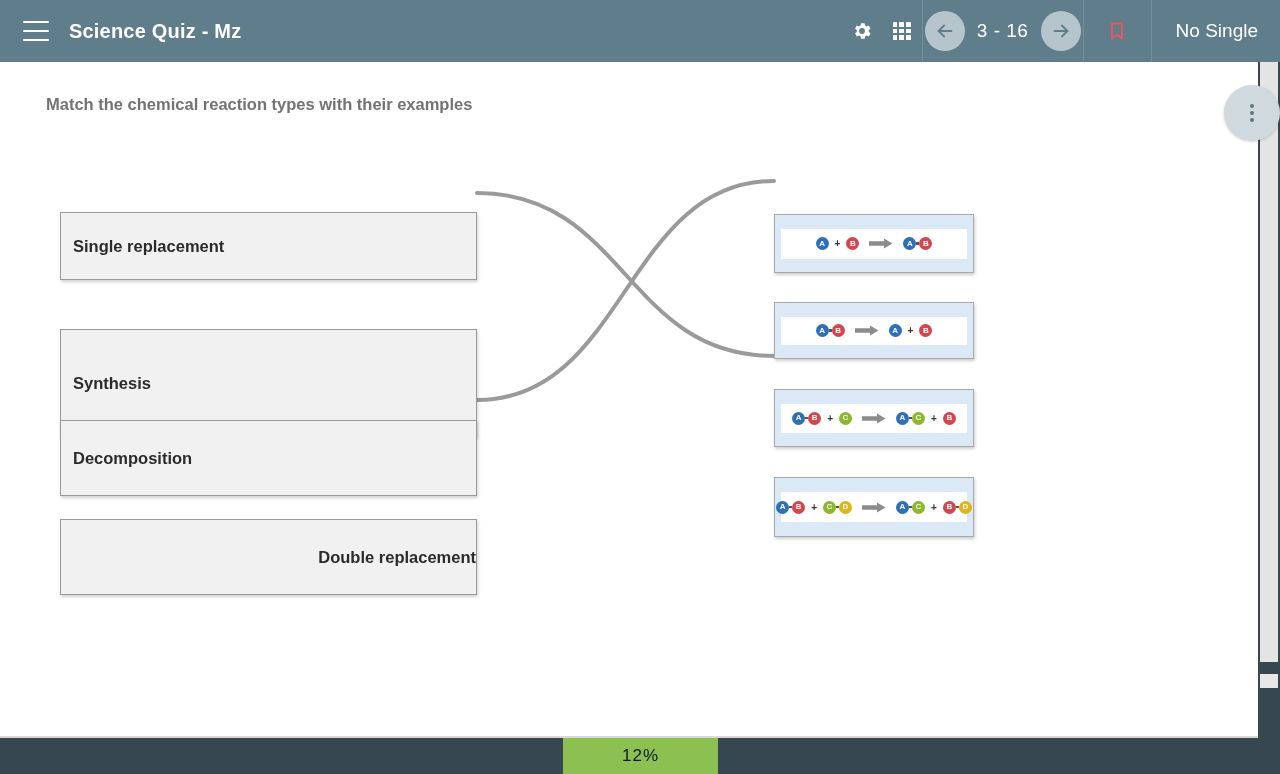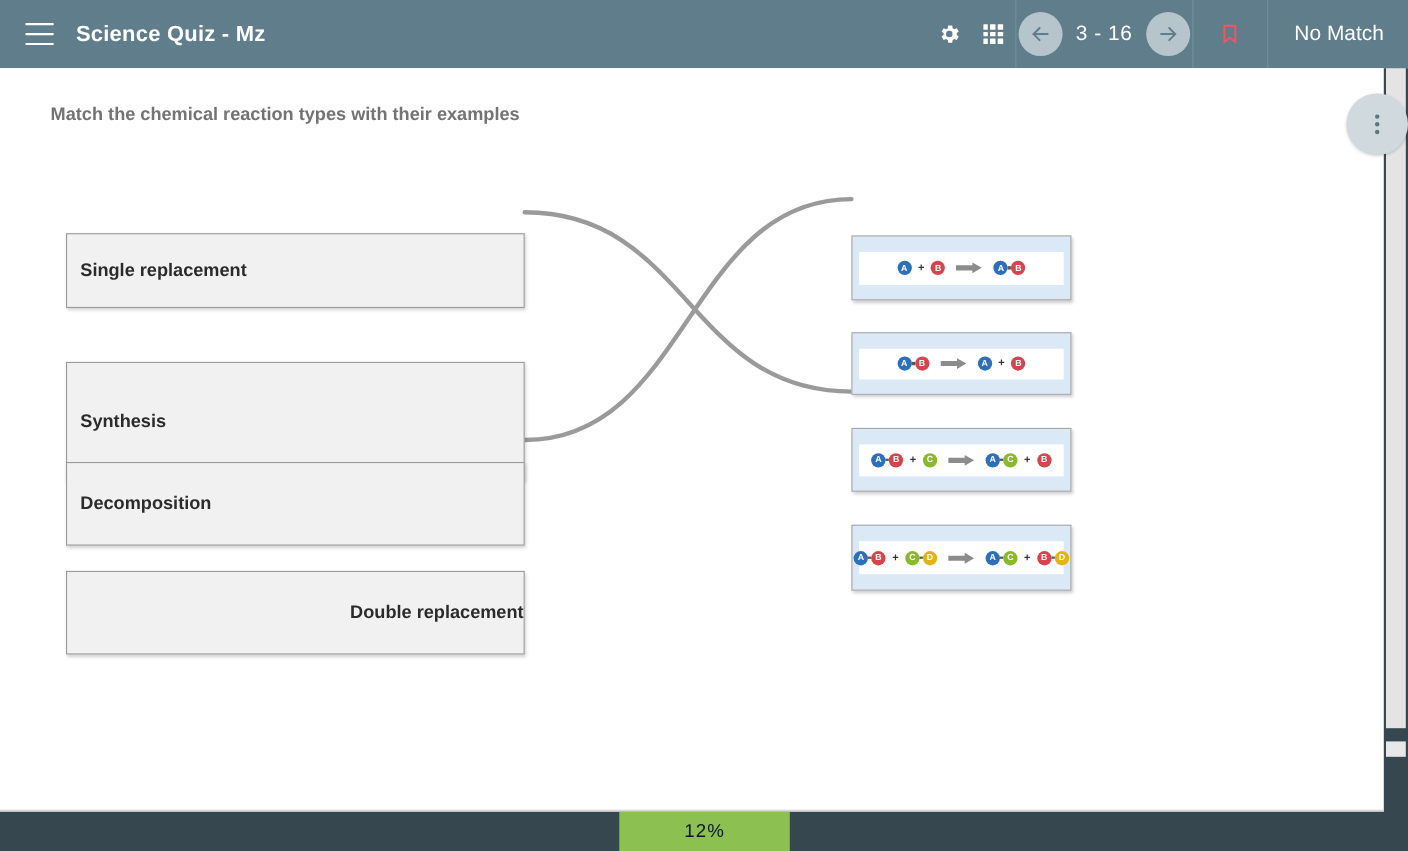--- a/index.html
+++ b/index.html
@@ -231,21 +231,21 @@
         </svg>
       </button>
     </div>
 
     <div class="bookmark-wrap">
       <svg width="20" height="24" viewBox="0 0 24 24" fill="none" stroke="#f05561" stroke-width="2.2" stroke-linecap="round" stroke-linejoin="round">
         <path d="M6 3h12v18l-6-5-6 5z"></path>
       </svg>
     </div>
 
-    <div class="limit-label">No Match</div>
+    <div class="limit-label">No Single</div>
   </div>
 </div>
 
 <div class="content-area">
   <div class="question-text">Match the chemical reaction types with their examples</div>
 
   <svg class="connectors" id="connector-svg" viewBox="0 0 1258 674">
       <path d="M 477 131 C 625.5 131, 625.5 294, 774 294" stroke="#9a9a9a" stroke-width="4" fill="none" stroke-linecap="round"></path>
       <path d="M 477 338 C 625.5 338, 625.5 119, 774 119" stroke="#9a9a9a" stroke-width="4" fill="none" stroke-linecap="round"></path>
     </svg>

